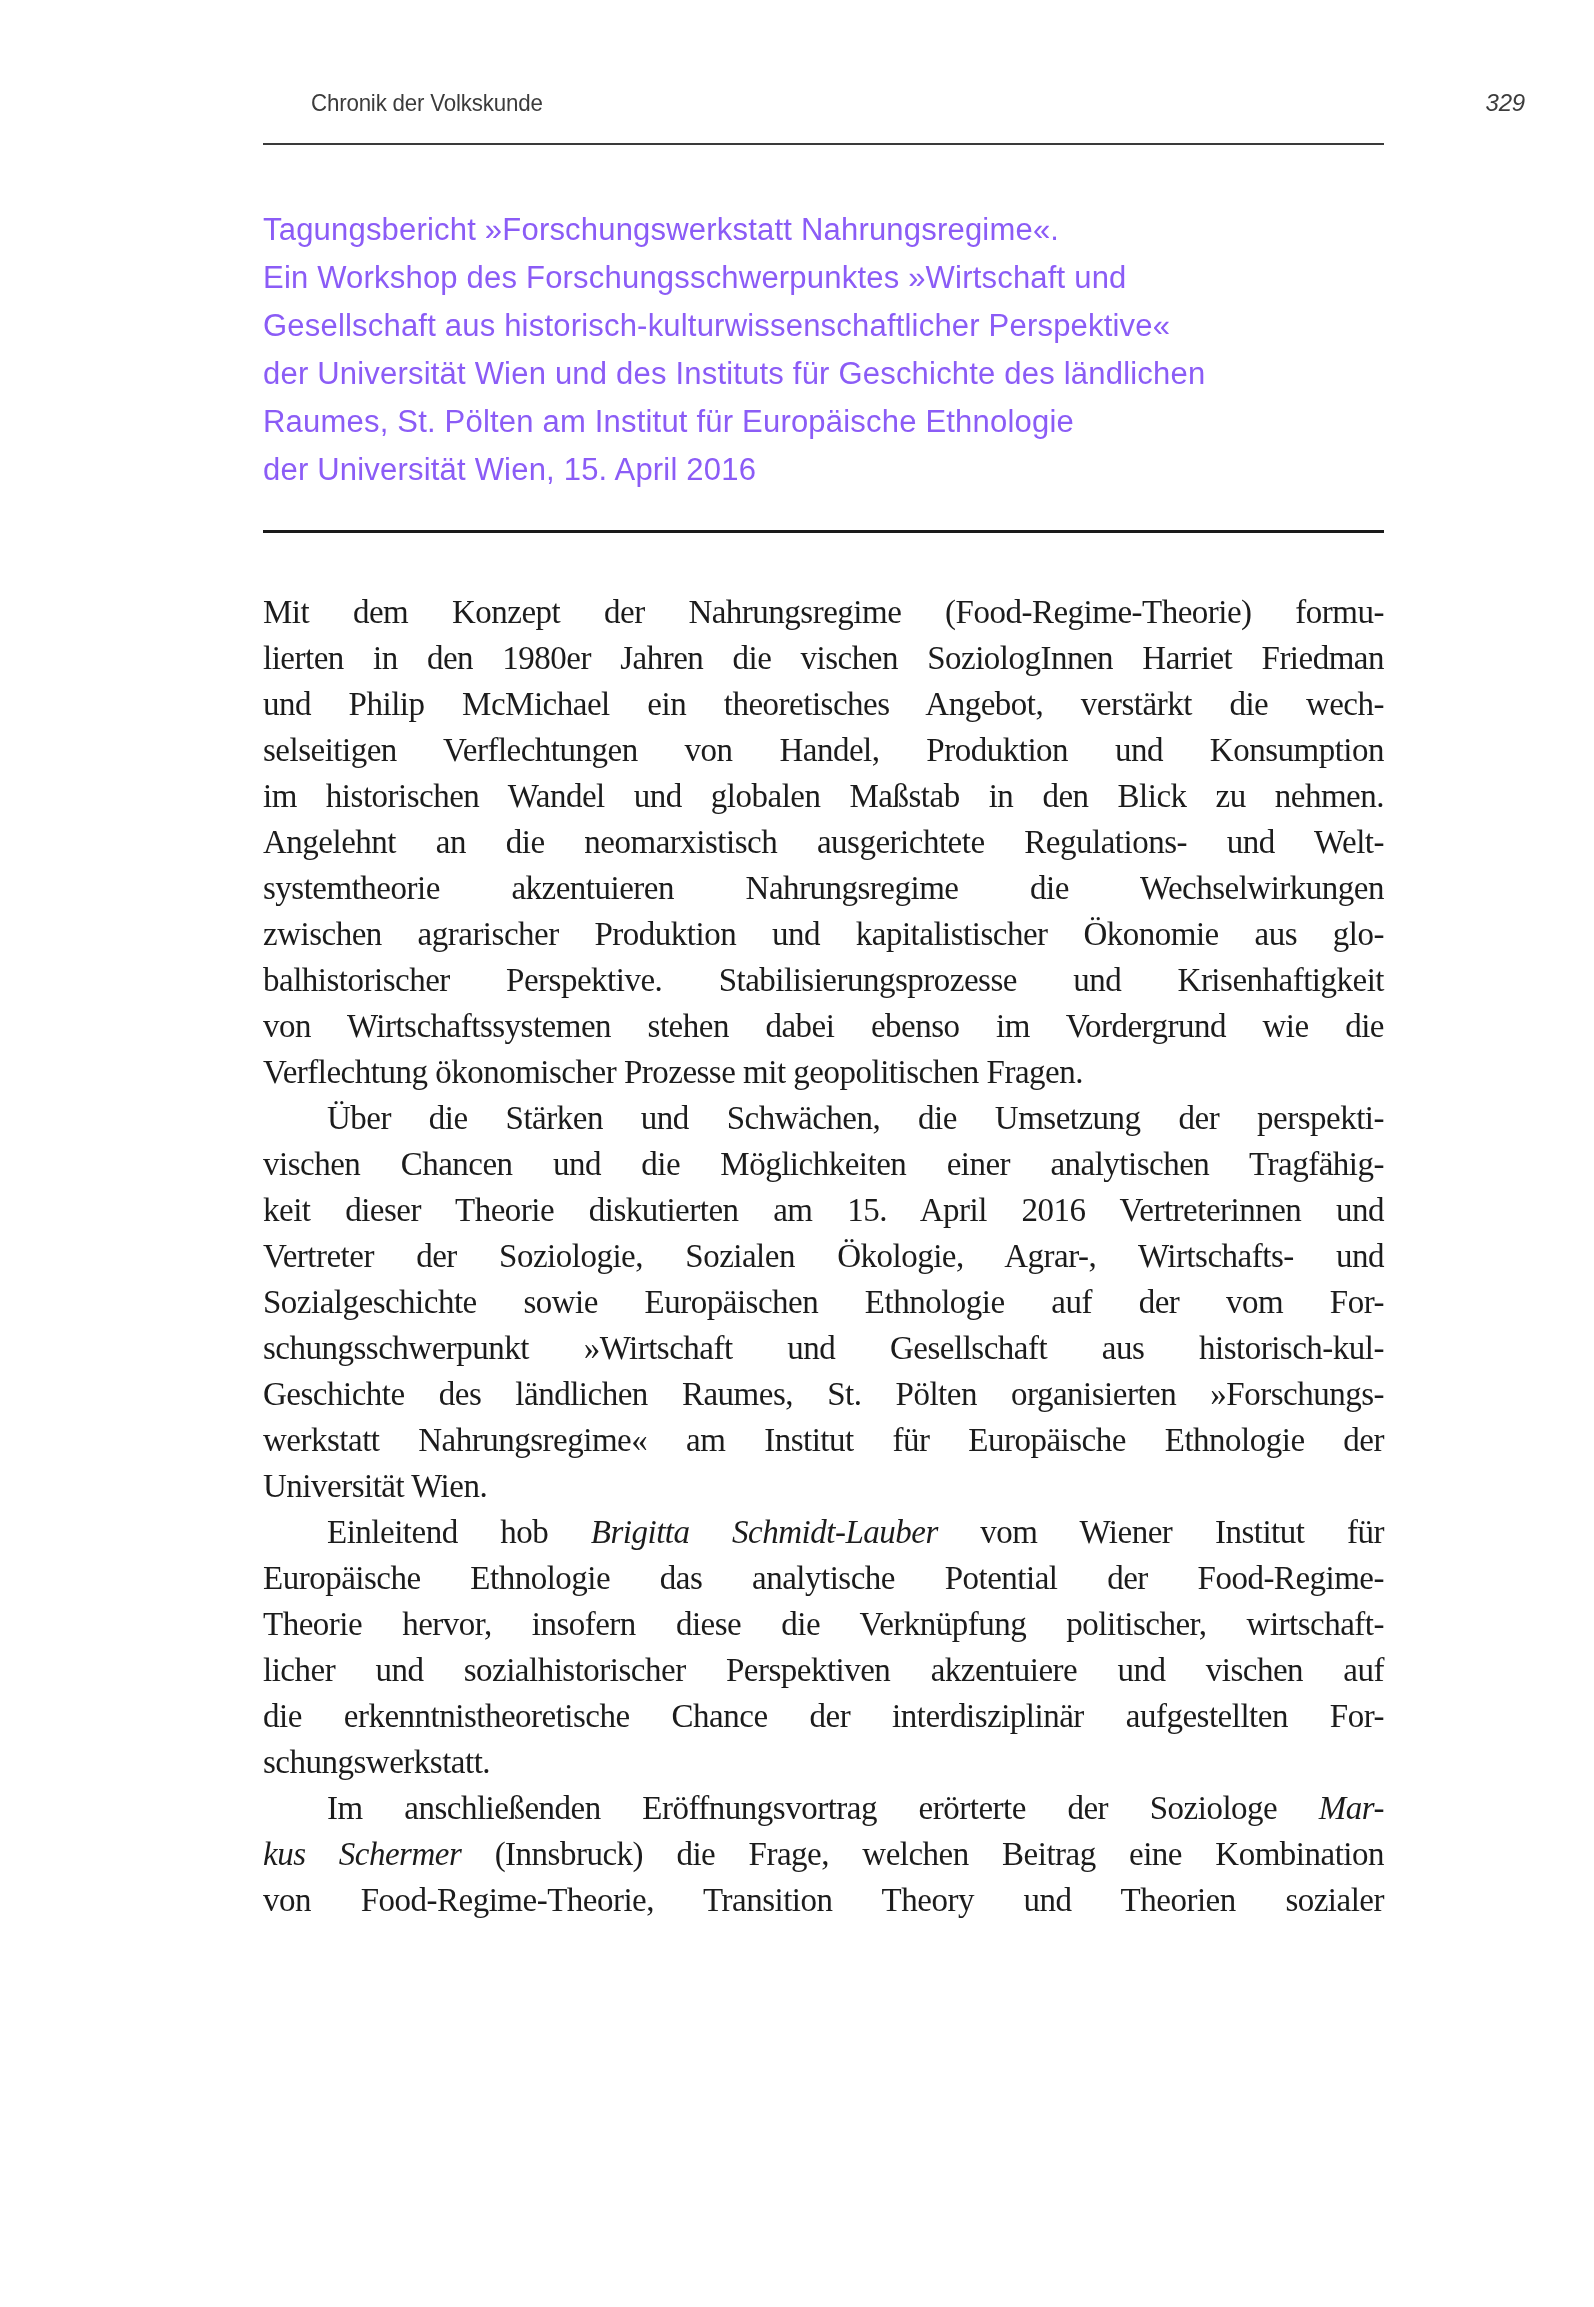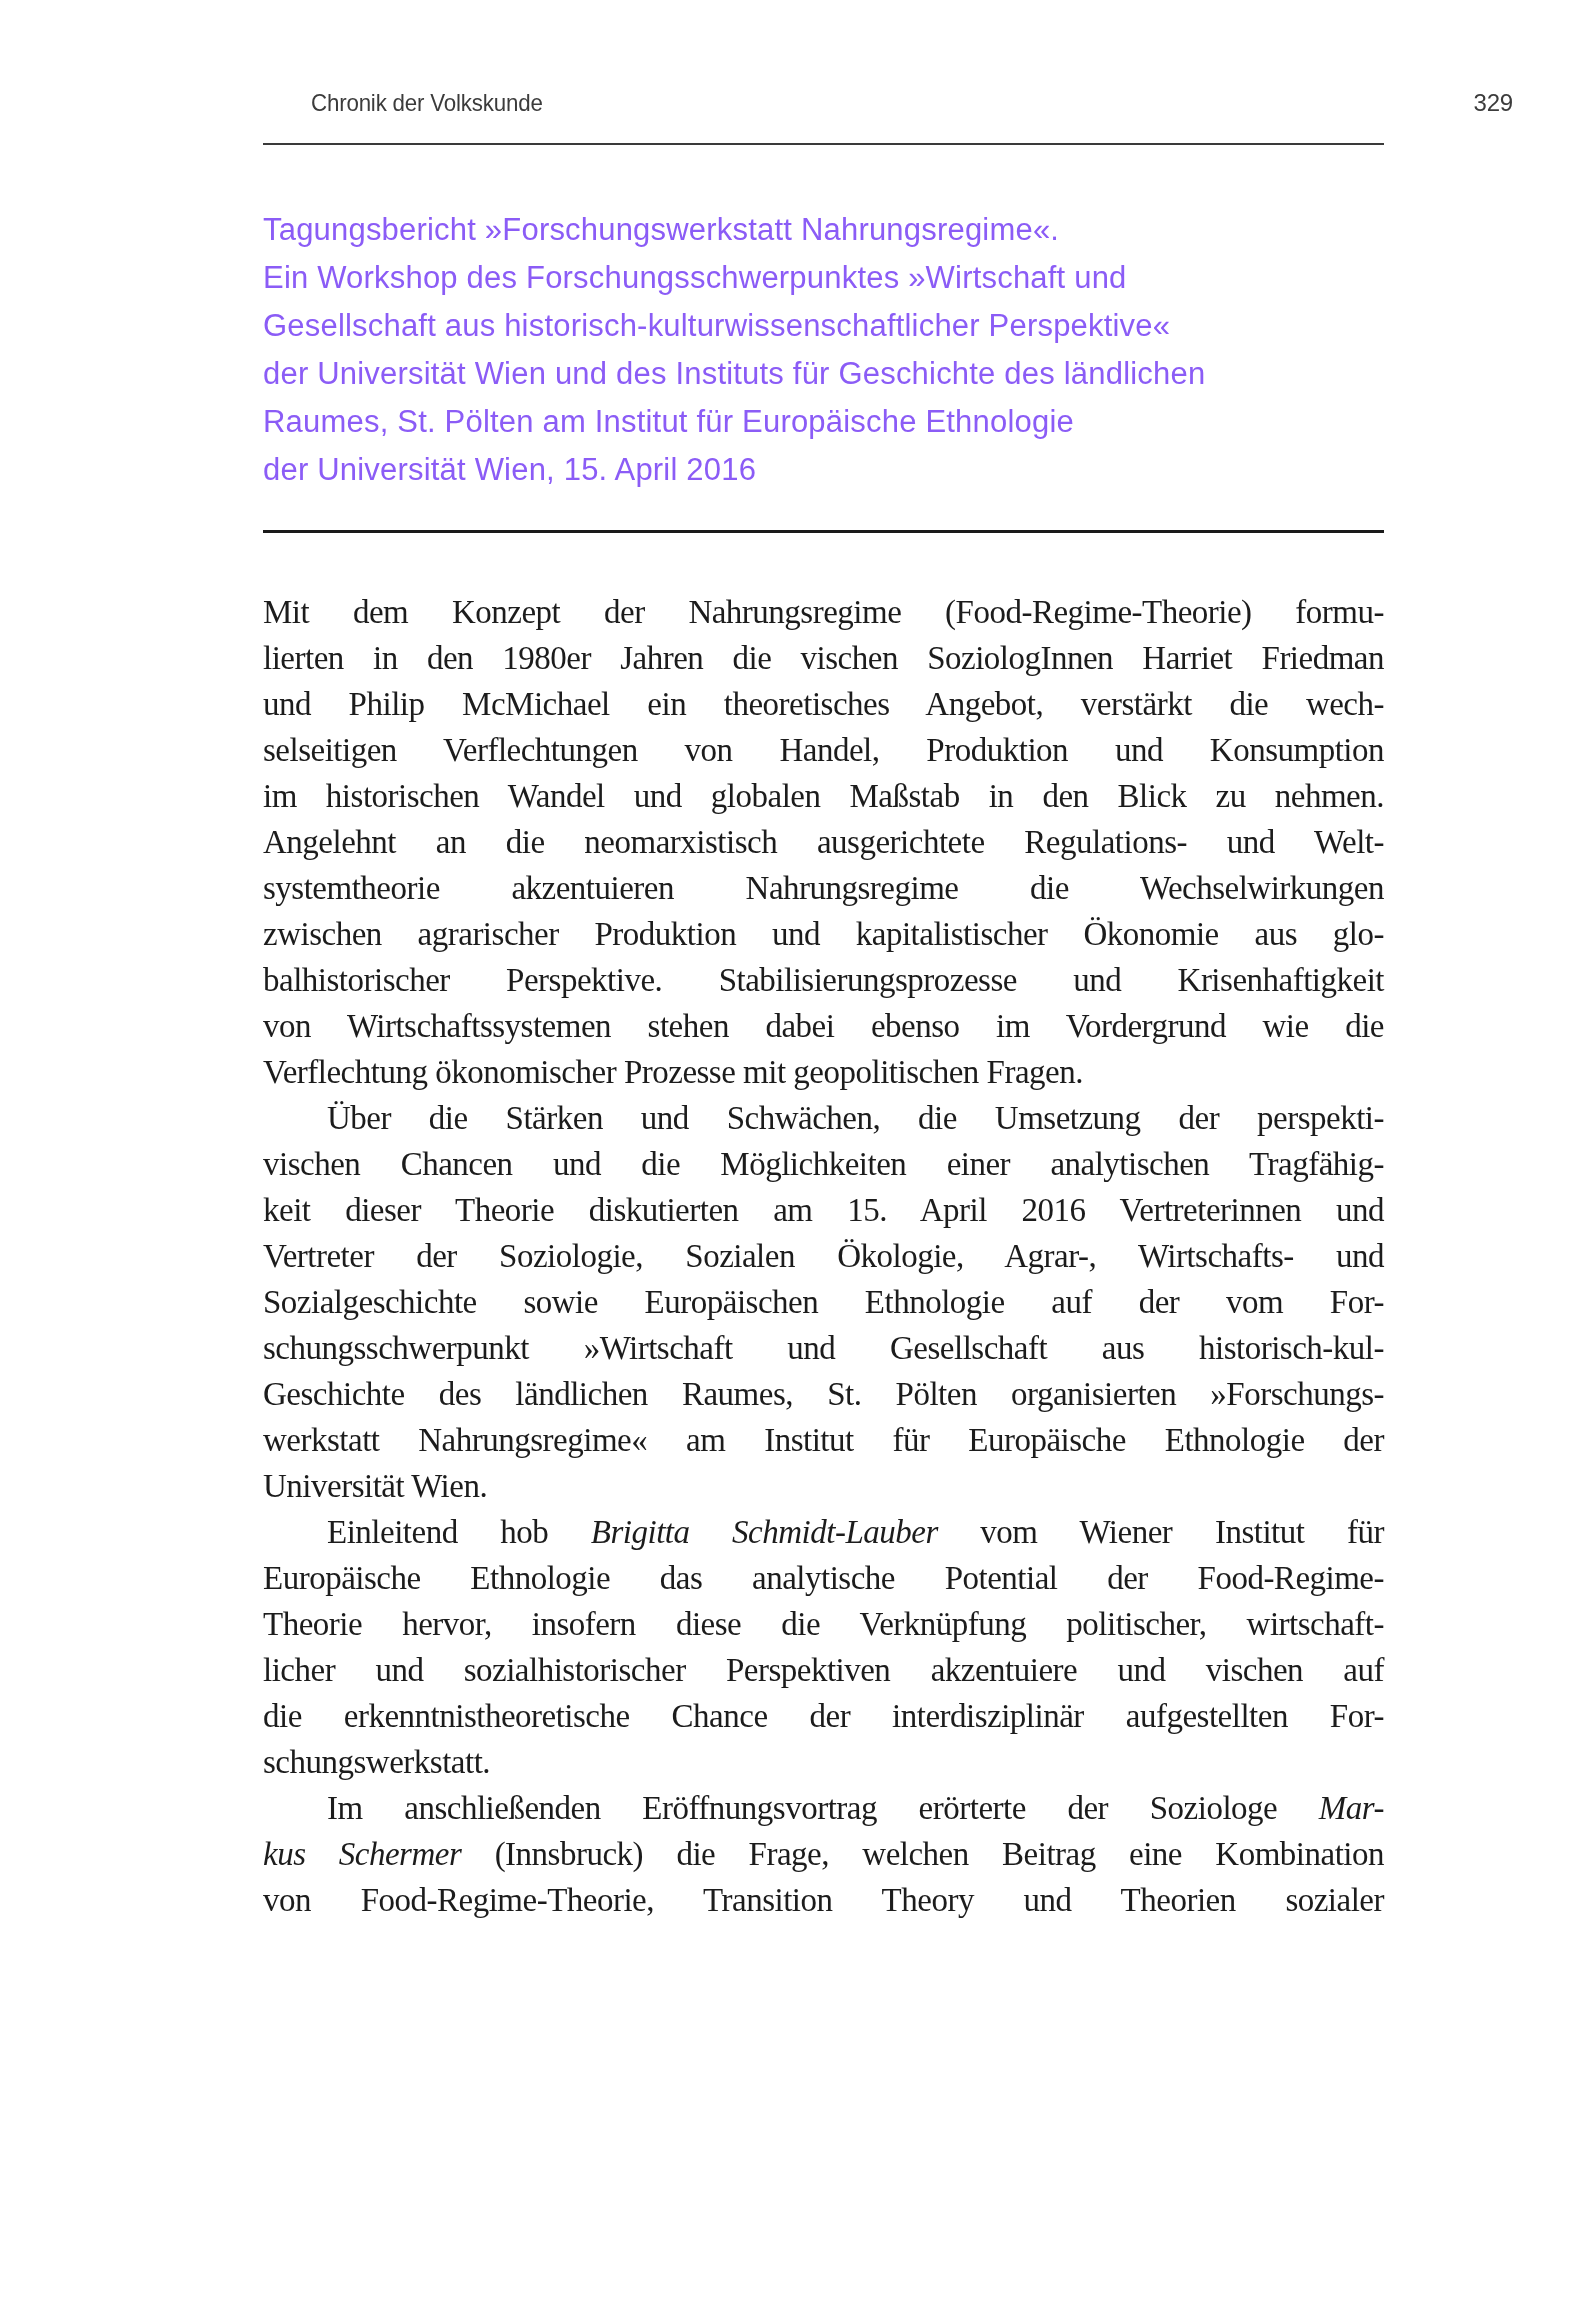--- a/index.html
+++ b/index.html
@@ -28,22 +28,23 @@
   }
   .running-head .title {
     position: absolute;
     left: 0;
     top: 0;
     transform: scaleX(0.93);
     transform-origin: left top;
   }
   .running-head .page-number {
     position: absolute;
-    right: 12px;
+    right: 0;
     top: 0;
+    font-style: italic;
   }
   .rule {
     position: absolute;
     left: 263px;
     width: 1121px;
     background: #2a2a2a;
   }
   .rule.top { top: 143px; height: 2.4px; background: #3a3a3a; }
   .rule.heading-bottom { top: 530px; height: 3.2px; background: #1a1a1a; }
 

